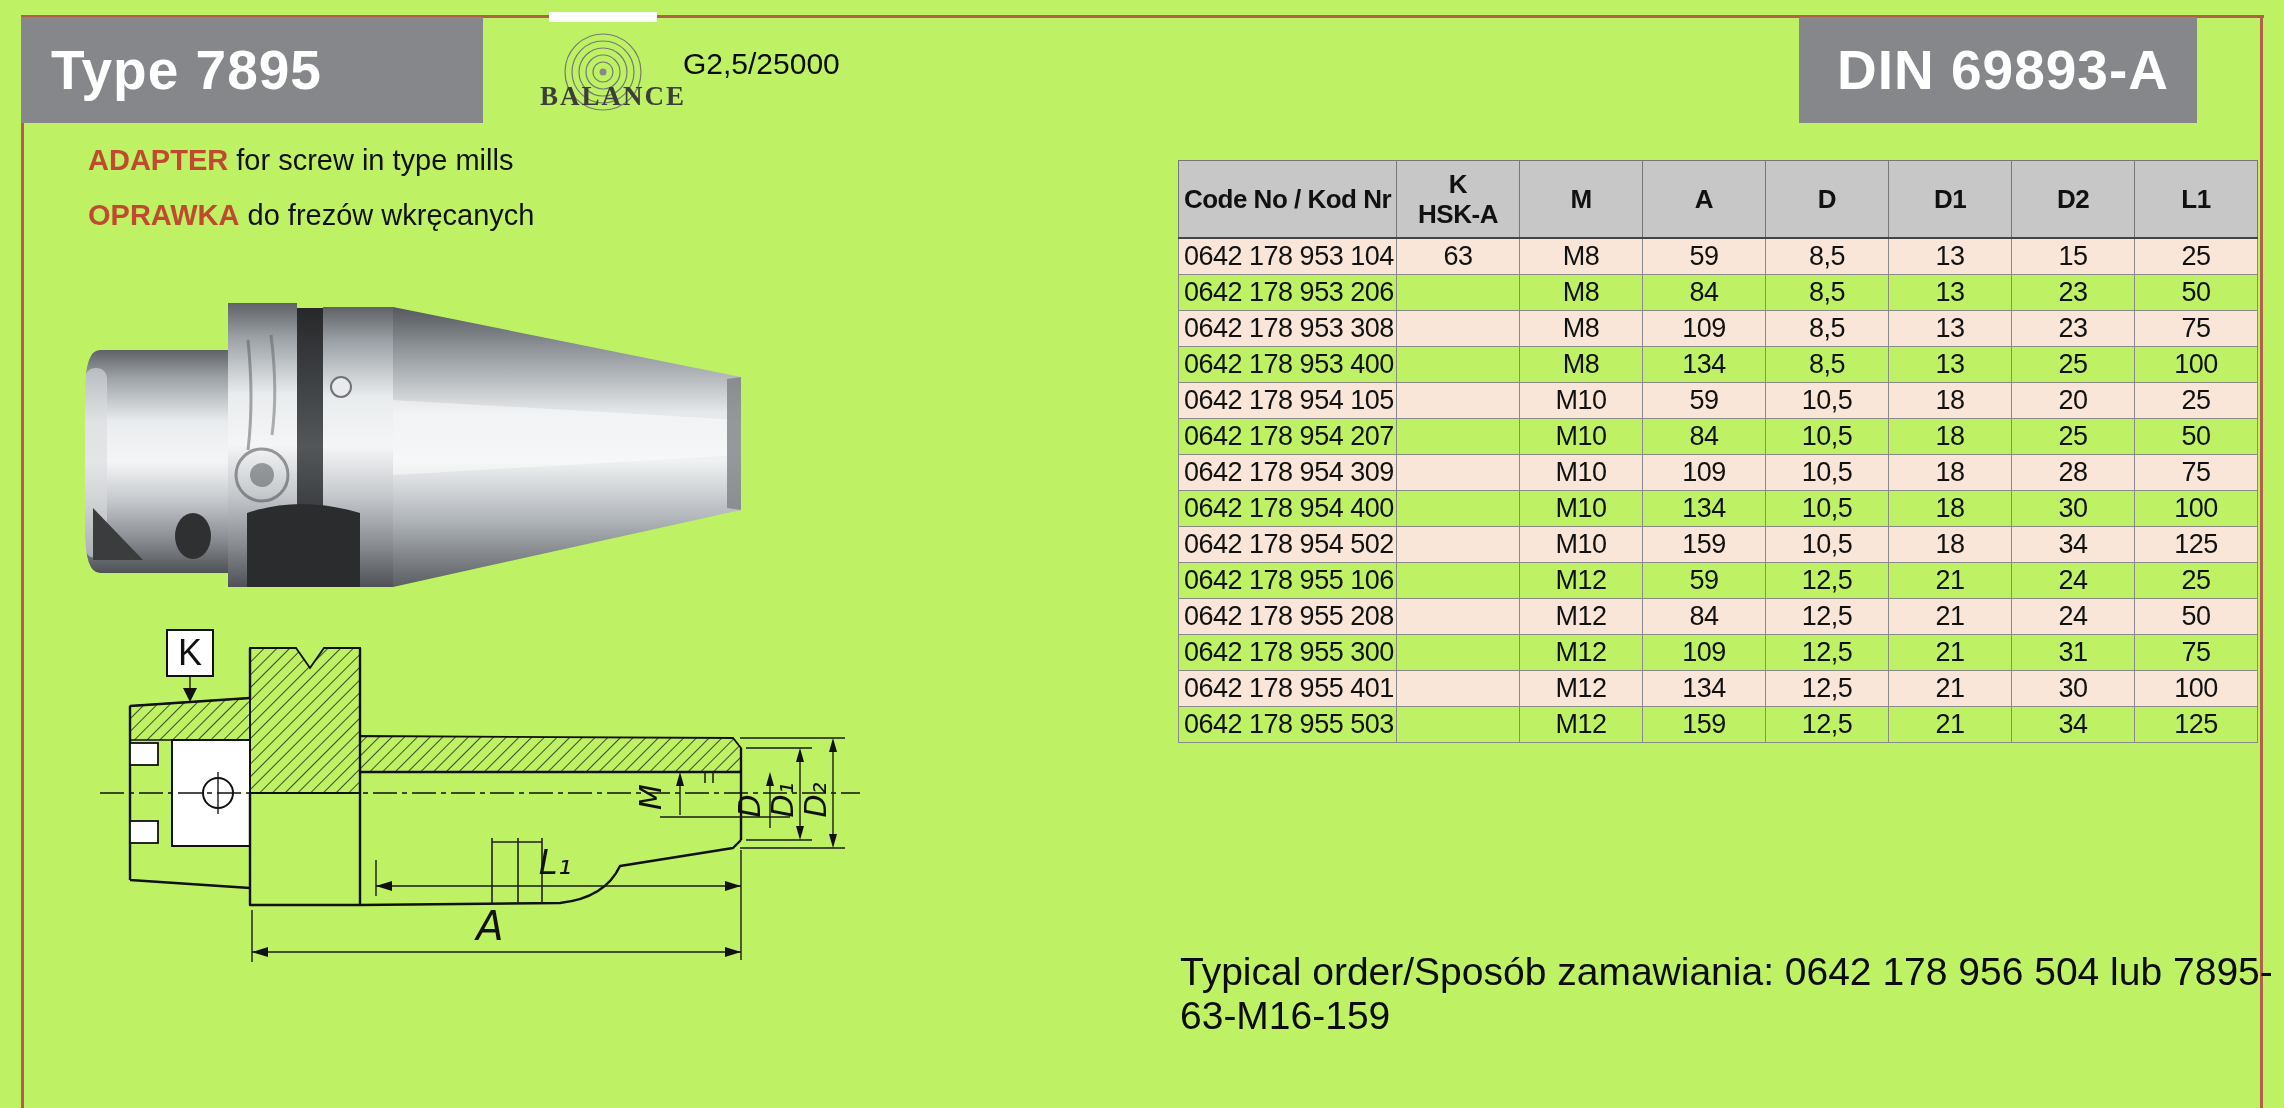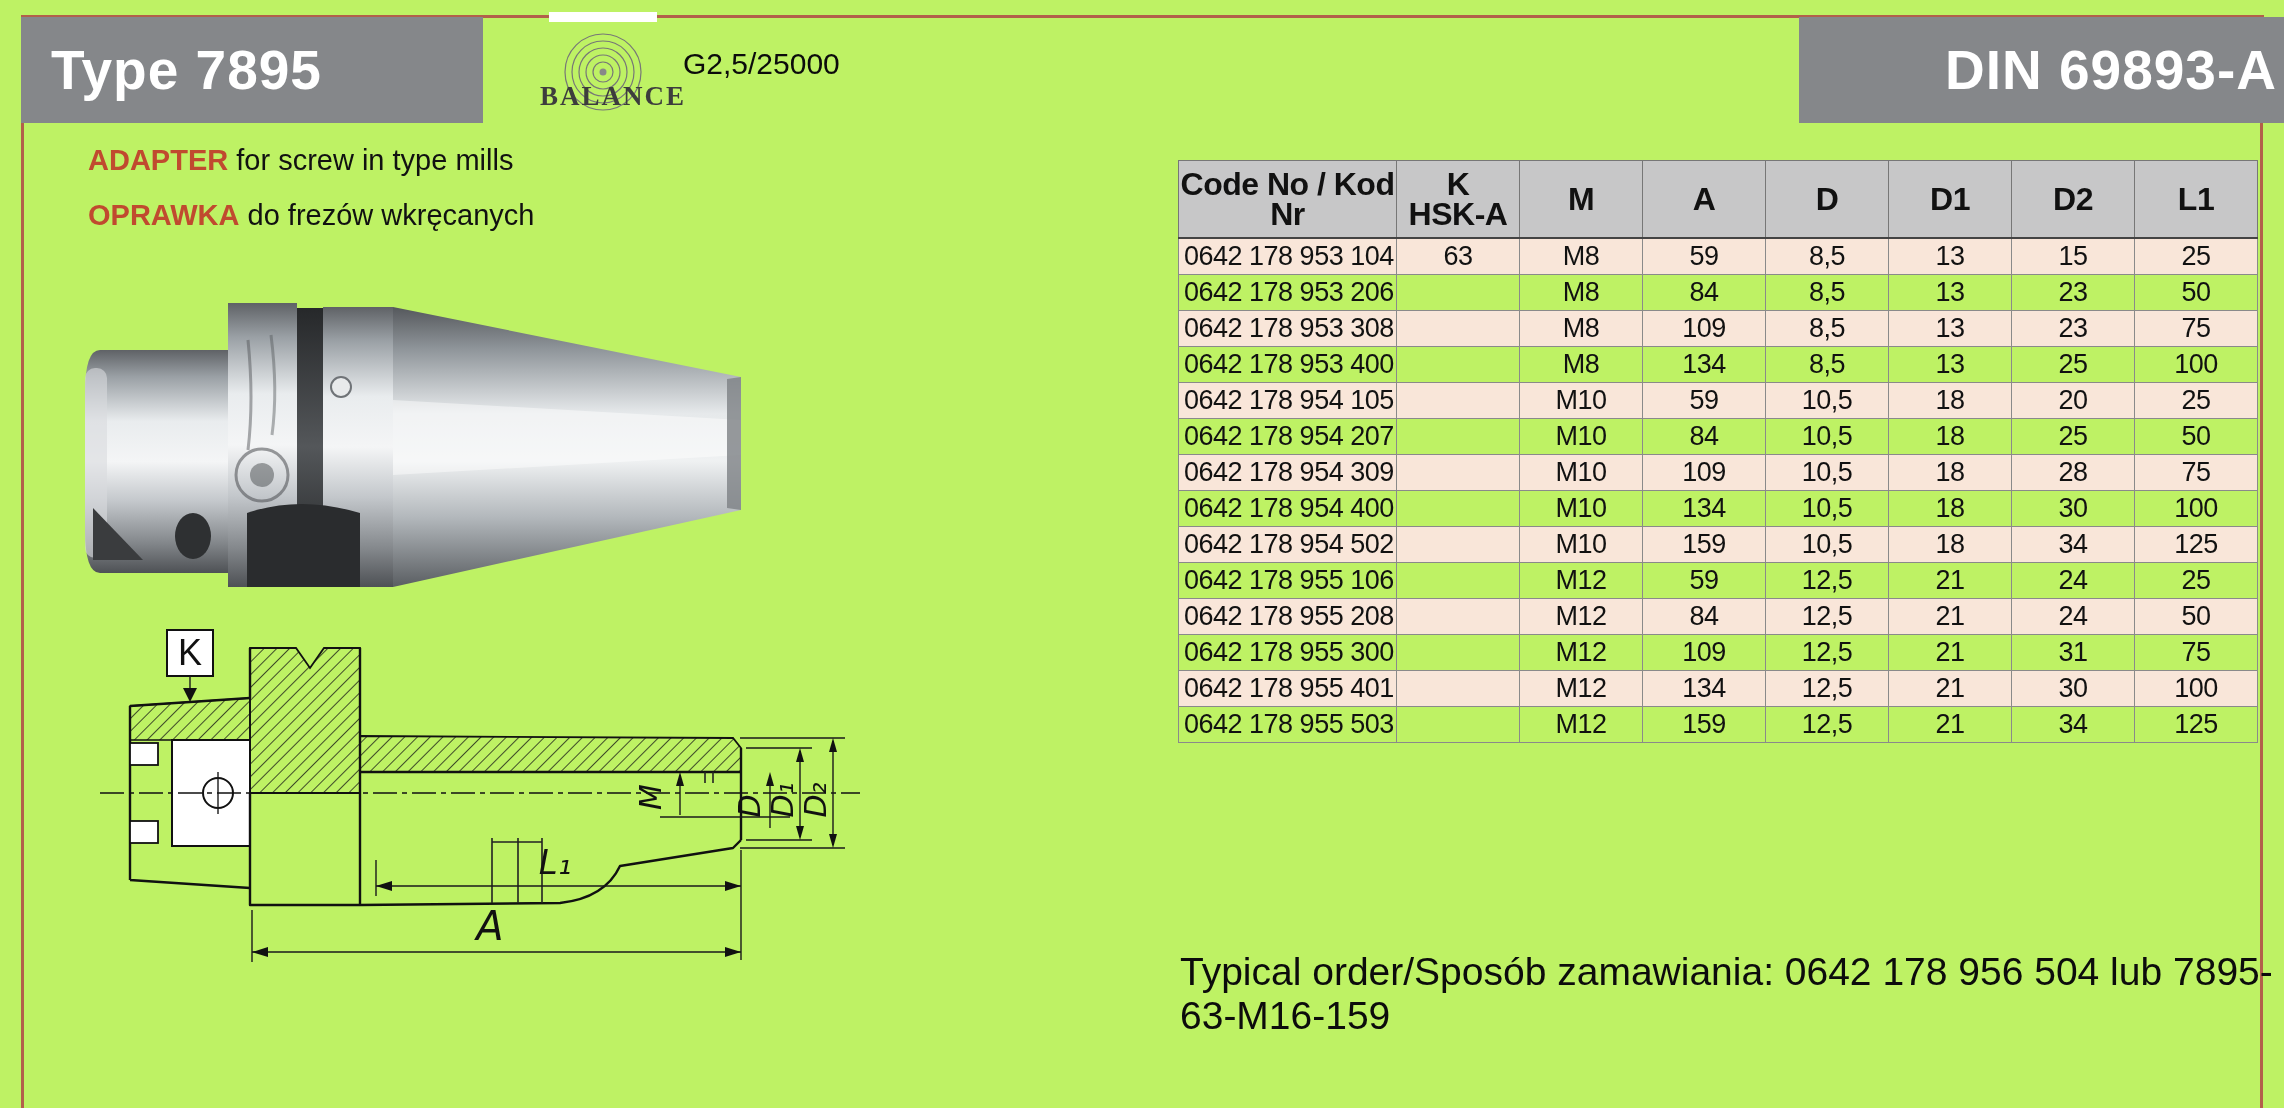--- a/index.html
+++ b/index.html
@@ -8,37 +8,37 @@
     font-family:"Liberation Sans",sans-serif;overflow:hidden;
   }
   
   .frame-top{position:absolute;left:21px;top:15px;width:2243px;height:3px;background:var(--frame);}
   .frame-left{position:absolute;left:21px;top:15px;width:3px;height:1093px;background:var(--frame);}
   .frame-right{position:absolute;left:2260px;top:15px;width:3px;height:1093px;background:var(--frame);}
   .logo-gap{position:absolute;left:549px;top:12px;width:108px;height:10px;background:#fff;}
   
   .type-box{position:absolute;left:21px;top:17px;width:462px;height:106px;background:var(--boxgray);
     color:#fff;font-weight:bold;font-size:55px;line-height:106px;padding-left:30px;box-sizing:border-box;letter-spacing:1px;}
-  .din-box{position:absolute;left:1799px;top:17px;width:486px;height:106px;background:var(--boxgray);
-    color:#fff;font-weight:bold;font-size:55px;line-height:106px;text-align:right;padding-right:8px;box-sizing:border-box;letter-spacing:1px;}
+  .din-box{position:absolute;left:1799px;top:17px;width:398px;height:106px;background:var(--boxgray);
+    color:#fff;font-weight:bold;font-size:55px;line-height:106px;text-align:right;padding-right:28px;box-sizing:border-box;letter-spacing:1px;}
   
   .balance{position:absolute;left:540px;top:25px;width:480px;height:100px;}
   .balance svg{position:absolute;left:0;top:0;}
   .balance-text{position:absolute;left:0px;top:56px;width:128px;text-align:center;
     font-family:"Liberation Serif",serif;font-weight:bold;font-size:27px;color:#3d3d3d;letter-spacing:2px;}
   .balance-value{position:absolute;left:143px;top:22px;font-size:30px;color:#0b0b0b;}
   
   .intro{position:absolute;left:88px;top:144px;font-size:29px;color:#111;}
   .intro .row{margin-bottom:22px;}
   .accent{color:var(--accent);font-weight:bold;}
   
   .spec-table{position:absolute;left:1178px;top:160px;border-collapse:collapse;table-layout:fixed;
     font-size:27px;color:#111;letter-spacing:-0.5px;}
   .spec-table th{background:var(--headgray);font-weight:bold;border:1px solid #777;
-    height:74px;text-align:center;vertical-align:middle;white-space:pre-line;line-height:30px;font-size:32px;
+    height:74px;text-align:center;vertical-align:middle;white-space:pre-line;line-height:30px;font-size:26px;
     border-bottom:2px solid #444;margin-top:44px;}
   .spec-table td{border:1px solid #8a8a8a;height:35px;text-align:center;vertical-align:middle;padding:0;}
   .spec-table td.code{text-align:left;padding-left:5px;}
   .spec-table tr.pink td{background:var(--rowpink);}
   .spec-table{border:1px solid #555;}
   .note{position:absolute;left:1180px;top:950px;font-size:39px;color:#0c0c0c;}
   
   .photo{position:absolute;left:75px;top:280px;}
   .tdraw{position:absolute;left:60px;top:610px;}
   .dim{stroke:#1a1a1a;stroke-width:1.4;fill:none;}

